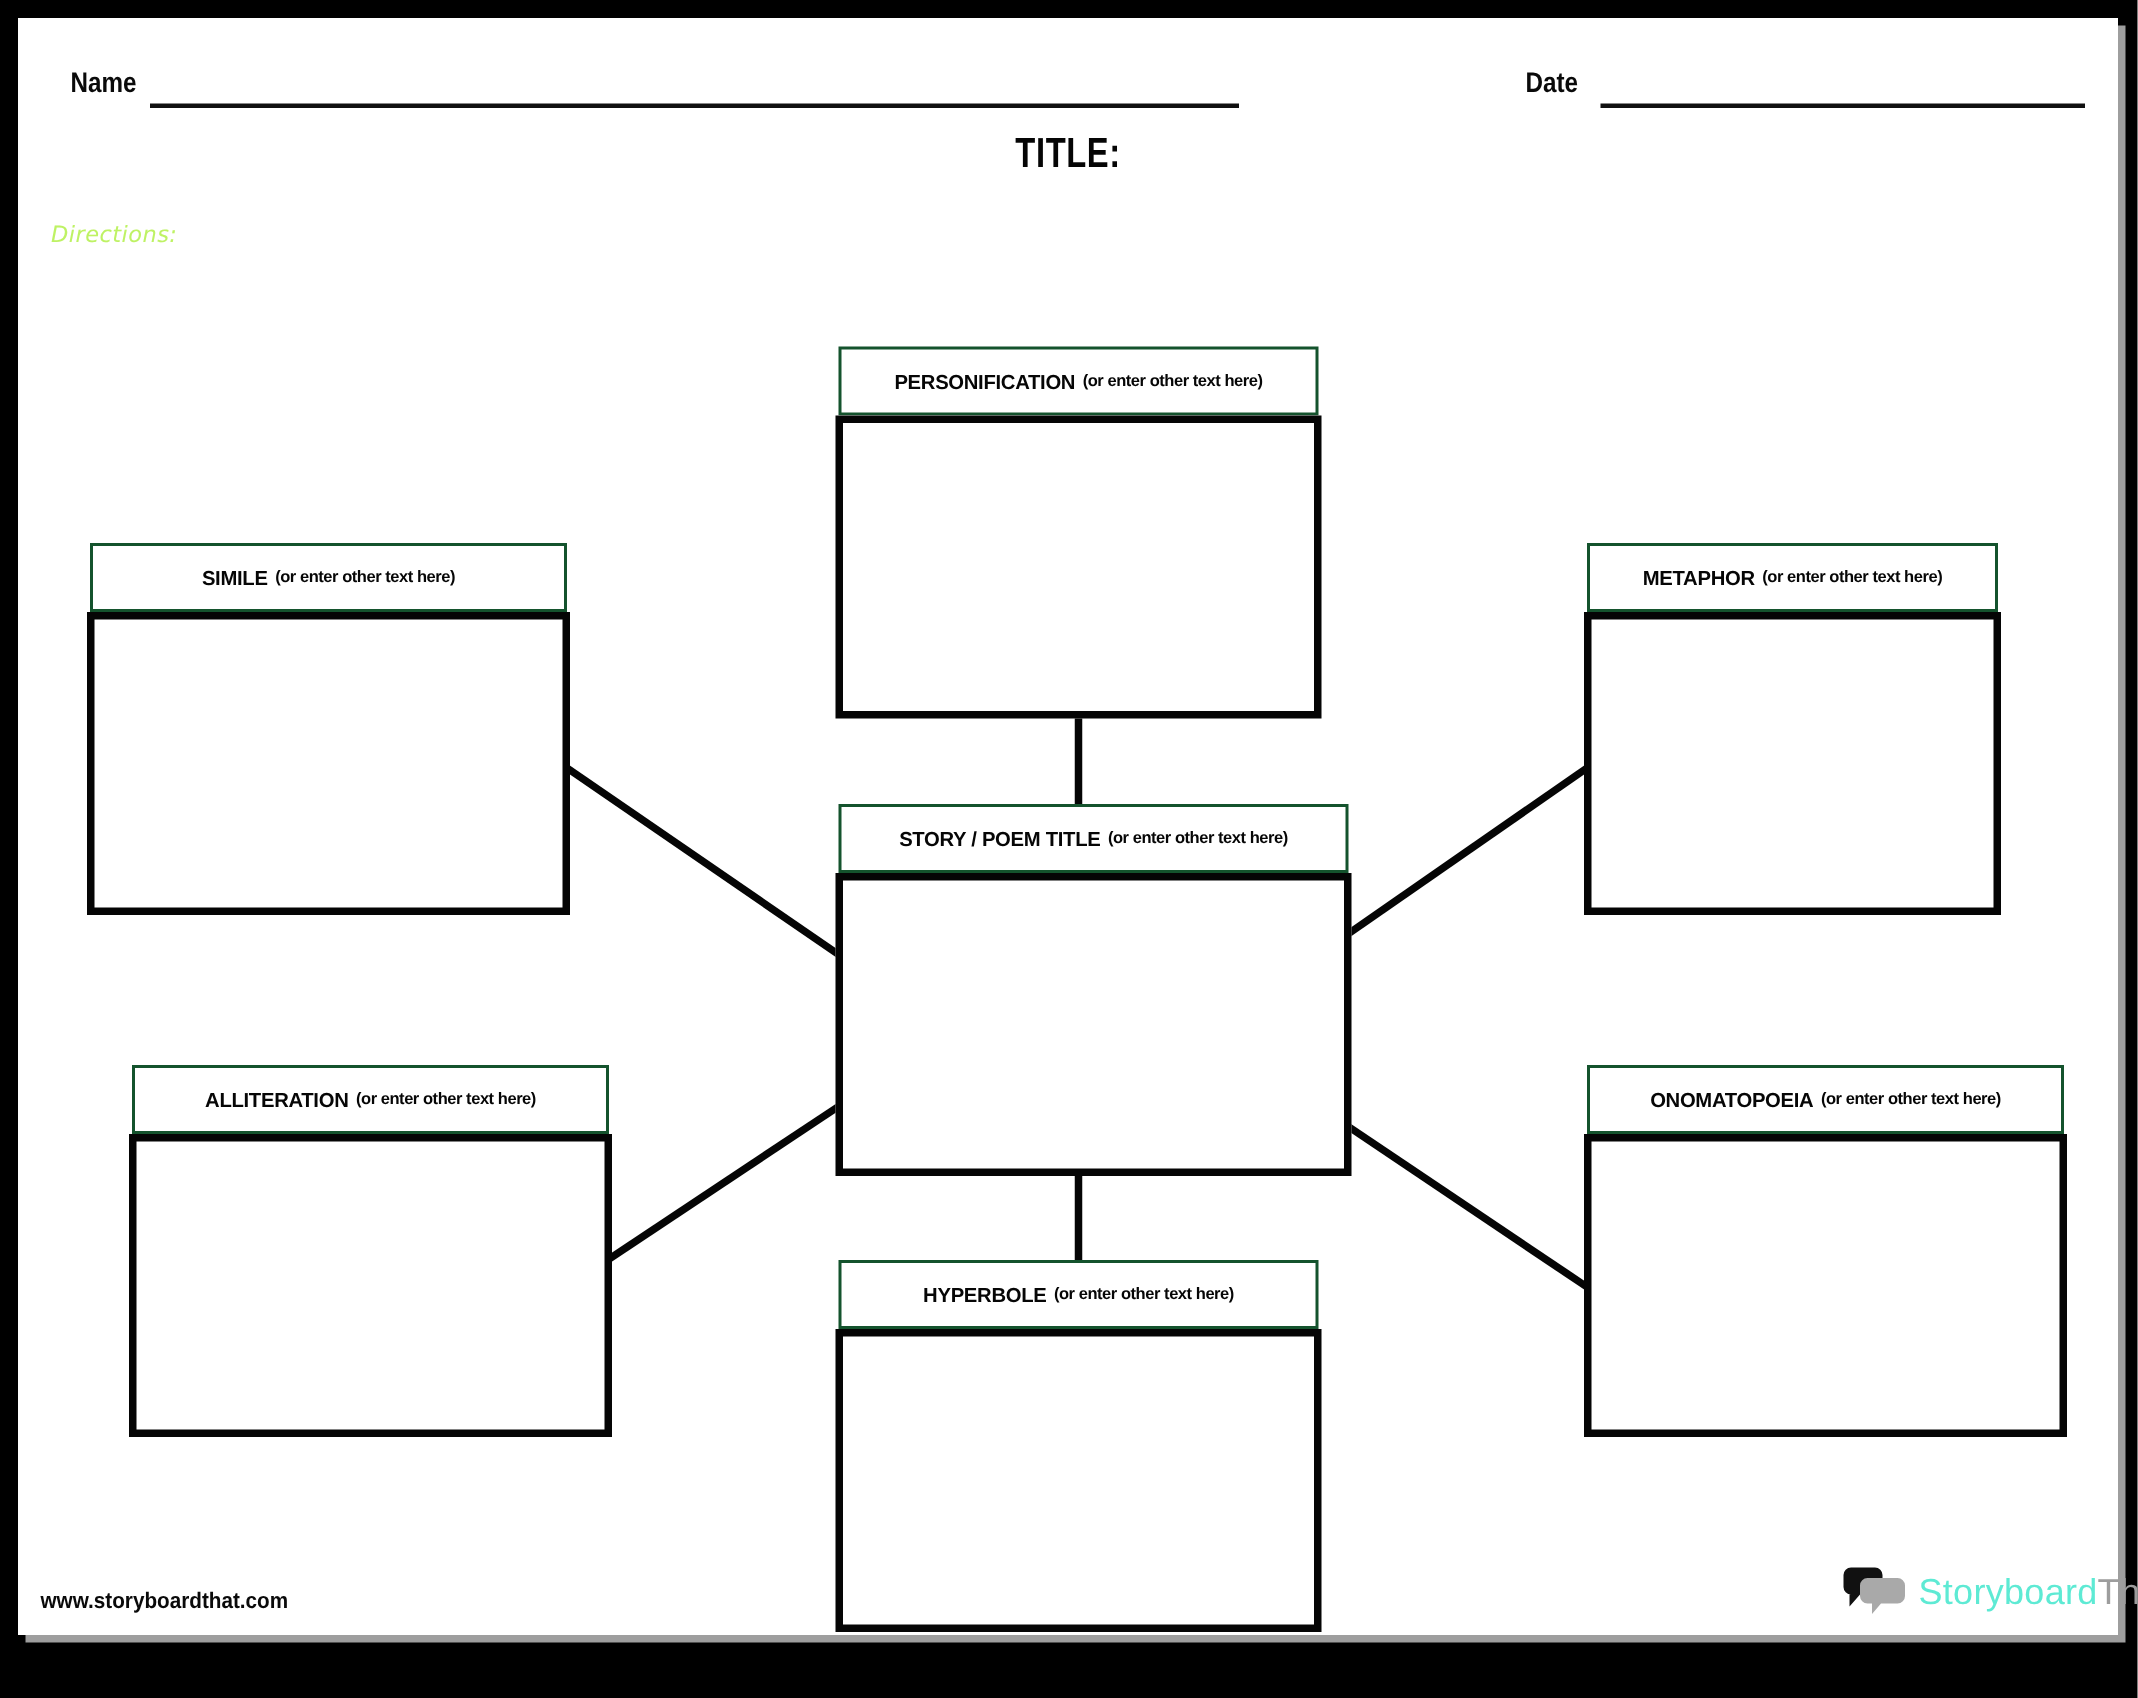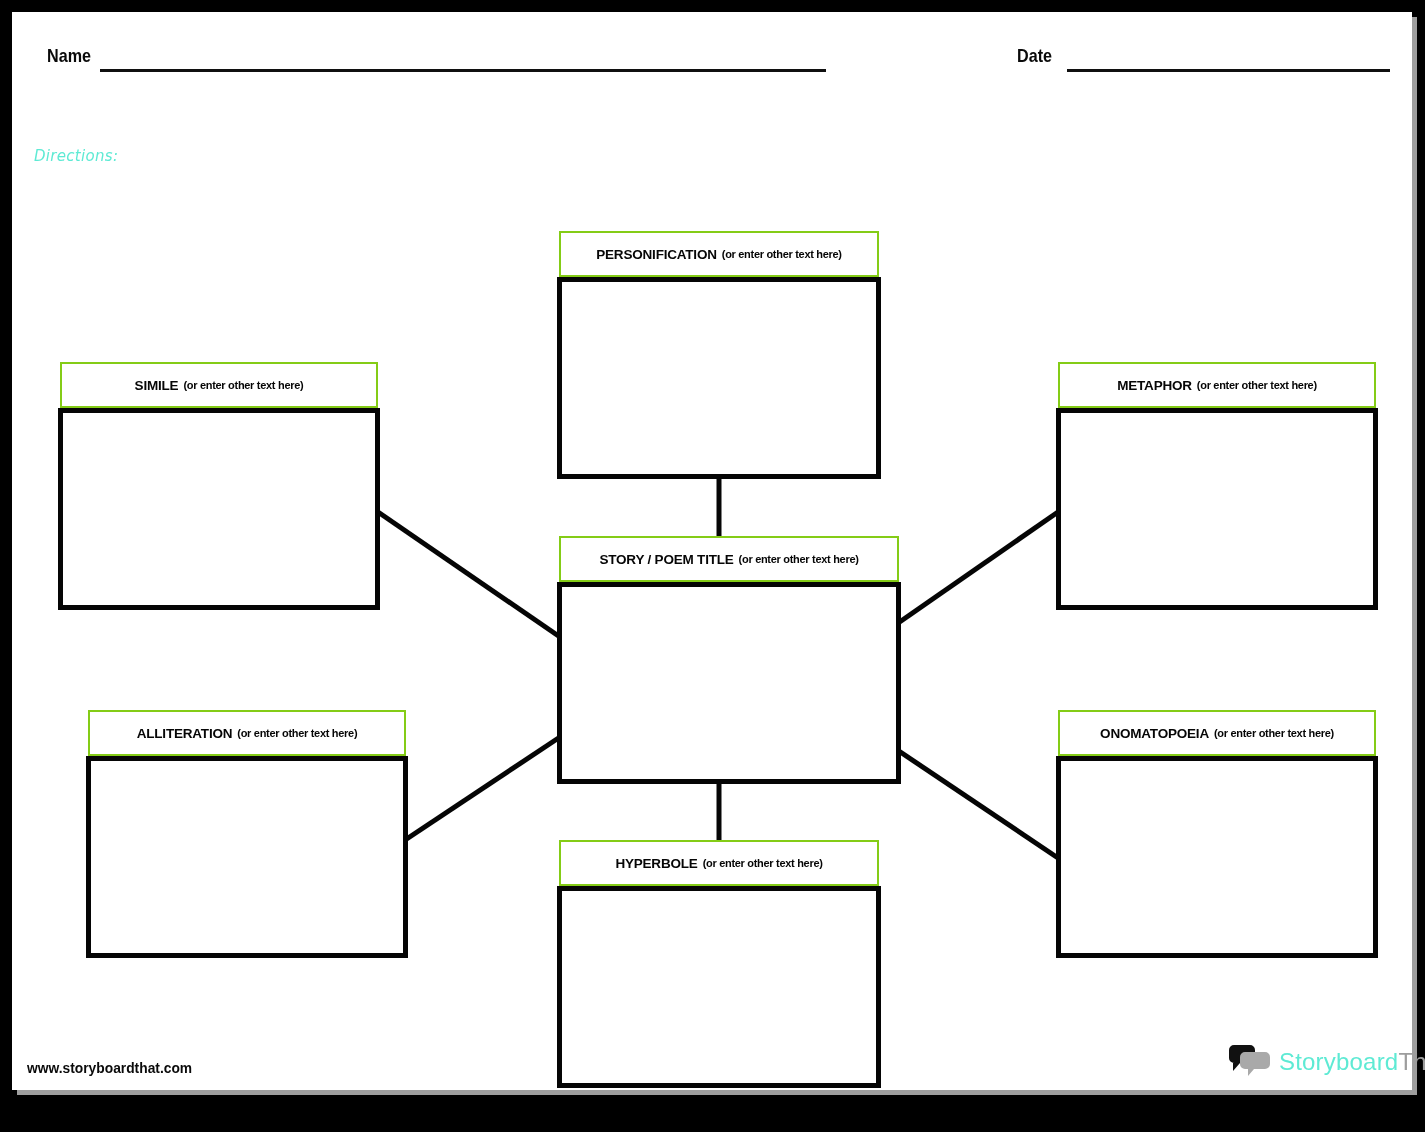--- a/index.html
+++ b/index.html
@@ -41,51 +41,51 @@
     text-align: center; font-weight: bold; font-size: 28px; color: #050505;
     letter-spacing: 0.5px;
   }
   .sheet-title .inner {
     display: inline-block; transform: scaleX(0.78); transform-origin: center;
   }
 
   .directions {
     z-index: 2; left: 34px; top: 147px;
     font-family: "DejaVu Sans", sans-serif;
-    font-style: italic; font-size: 15px; color: #5eead4;
+    font-style: italic; font-size: 15px; color: #bef264;
     letter-spacing: 0.3px;
   }
 
   
   .node { z-index: 2; }
   .node-header {
     box-sizing: border-box;
     margin: 0 2px;
     height: 46px;
-    border: 2px solid #84cc16;
+    border: 2px solid #14532d;
     background: #fff;
     display: flex; align-items: center; justify-content: center;
     font-weight: bold; color: #060606;
     white-space: nowrap;
     overflow: hidden;
   }
   .nh-title  { font-size: 13.5px; letter-spacing: -0.2px; }
   .nh-sub    { font-size: 11px;  letter-spacing: -0.3px; margin-left: 5px; }
   .node-body {
     box-sizing: border-box;
     height: 202px;
     border: 5px solid #050505;
     background: #fff;
   }
 
   .n-personification { left: 557px;  top: 231px; width: 324px; }
   .n-story           { left: 557px;  top: 536px; width: 344px; }
   .n-hyperbole       { left: 557px;  top: 840px; width: 324px; }
   .n-simile          { left: 58px;   top: 362px; width: 322px; }
-  .n-metaphor        { left: 1056px; top: 362px; width: 322px; }
+  .n-metaphor        { left: 1056px; top: 362px; width: 278px; }
   .n-alliteration    { left: 58px;   top: 710px; width: 322px; margin-left: 28px; }
   .n-onomatopoeia    { left: 1056px; top: 710px; width: 322px; }
 
   
   .website {
     z-index: 2; left: 27px; top: 1059px;
     font-weight: bold; font-size: 15px; color: #0a0a0a;
     transform: scaleX(0.92); transform-origin: left center;
     white-space: nowrap;
   }
@@ -112,20 +112,23 @@
     <line x1="378" y1="858" x2="560" y2="737" stroke="#050505" stroke-width="5"></line>
     <line x1="1058" y1="858" x2="878" y2="737" stroke="#050505" stroke-width="5"></line>
   </svg>
 
   <div class="abs field-label" style="left:47px; top:45px;">Name</div>
   <div class="abs blank-line" style="left:100px; top:69px; width:726px;"></div>
 
   <div class="abs field-label" style="left:1017px; top:45px;">Date</div>
   <div class="abs blank-line" style="left:1067px; top:69px; width:323px;"></div>
 
+  <div class="abs sheet-title">
+    <span class="inner">TITLE:</span>
+  </div>
 
   <div class="abs directions">Directions:</div>
 
   <div class="abs node n-personification">
     <div class="node-header">
       <span class="nh-title">PERSONIFICATION</span>
       <span class="nh-sub">(or enter other text here)</span>
     </div>
     <div class="node-body"></div>
   </div>

